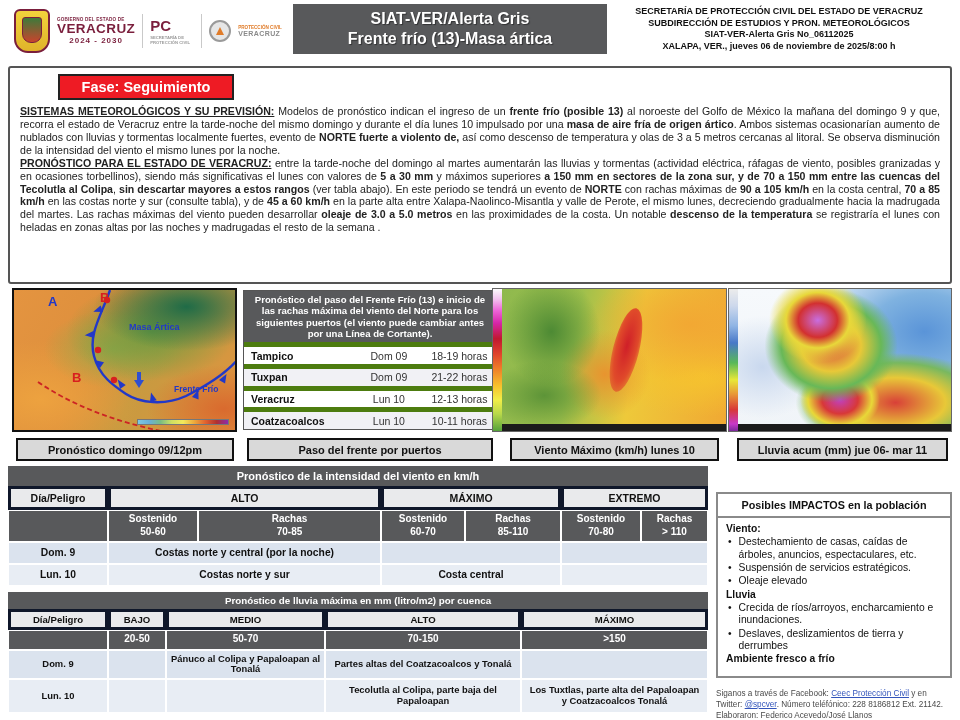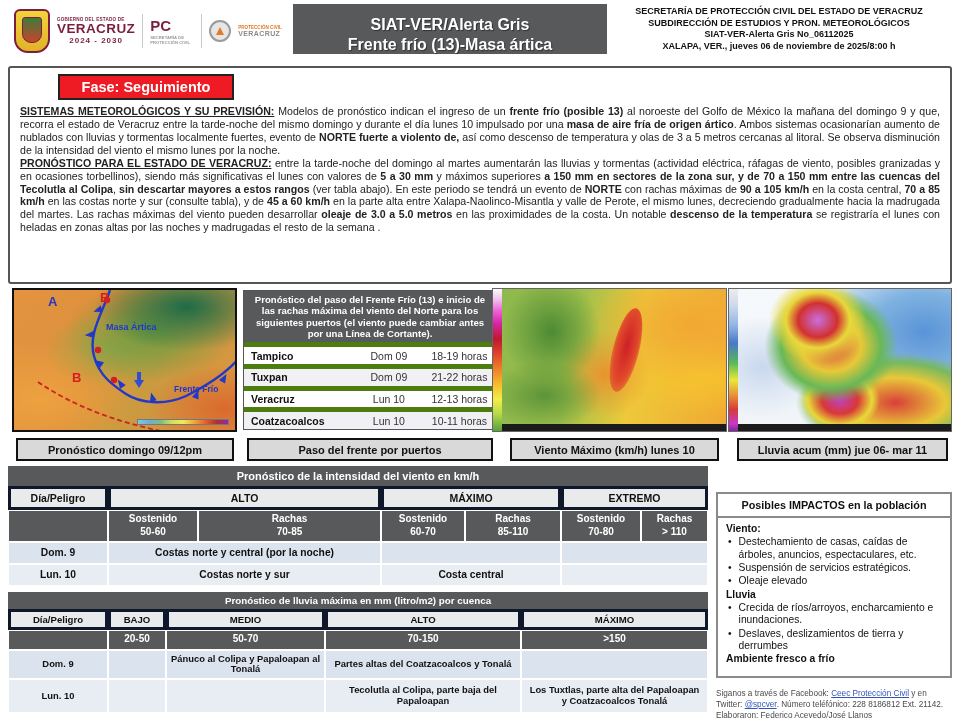--- a/index.html
+++ b/index.html
@@ -20,21 +20,21 @@
   .gob-big { font-size:13.5px; font-weight:bold; color:#7a1e3c; letter-spacing:.4px; line-height:1; }
   .gob-years { font-size:8px; font-weight:bold; color:#7a1e3c; letter-spacing:1px; text-align:center; }
   .vline { width:1px; height:34px; background:#c9c9c9; flex:0 0 auto; }
   .pc-big { font-size:15px; font-weight:bold; color:#7a1e3c; line-height:1; }
   .pc-small { font-size:4.2px; color:#9a9a9a; font-weight:bold; width:44px; margin-top:2px; }
   .emblem { width:22px; height:22px; border-radius:50%; background:#e6e6e6; border:2px solid #9a9a9a; position:relative; flex:0 0 auto; }
   .emblem:before { content:""; position:absolute; left:5px; top:5px; width:0; height:0; border-left:4px solid transparent; border-right:4px solid transparent; border-bottom:8px solid #e07b28; }
   .pcv-text { font-size:4.6px; color:#e07b28; font-weight:bold; }
   .pcv-text .l2 { font-size:7px; color:#8a8a8a; letter-spacing:.4px; }
 
-  .title-bar { position:absolute; left:293px; top:4px; width:314px; height:50px; background:var(--bar,#58595b); color:#fff; text-align:center; display:flex; flex-direction:column; justify-content:flex-end; gap:1px; }
+  .title-bar { position:absolute; left:293px; top:4px; width:314px; height:50px; background:var(--bar,#58595b); color:#fff; text-align:center; display:flex; flex-direction:column; justify-content:center; gap:1px; }
   .title-bar div { font-size:16px; font-weight:bold; text-shadow:1px 1px 1px rgba(0,0,0,.45); line-height:1.15; }
 
   .hdr-right { position:absolute; right:8px; top:6px; width:346px; text-align:center; font-size:9px; font-weight:bold; line-height:1.3; color:#111; }
 
   
   .main-box { position:absolute; left:8px; top:66px; width:944px; height:218px; border:2px solid #555; border-radius:3px; background:#fff; padding:6px 10px 4px 10px; }
   .phase-box { margin-left:38px; width:176px; background:var(--red,#ee1b24); border:2px solid #222; color:#fff; font-size:14.5px; font-weight:bold; text-align:center; padding:3px 0; margin-bottom:5px; }
   .fc { font-size:10.6px; line-height:1.22; text-align:justify; color:#222; }
 
   
@@ -46,21 +46,21 @@
       radial-gradient(ellipse 45% 40% at 45% 42%, #9aa848 0%, rgba(154,168,72,0) 70%),
       radial-gradient(ellipse 50% 45% at 95% 85%, #d96a2e 0%, rgba(217,106,46,0) 70%),
       radial-gradient(ellipse 60% 55% at 12% 78%, #eda23f 0%, rgba(237,162,63,0) 75%),
       linear-gradient(120deg,#e49440 0%, #dd8f3c 40%, #c89a40 60%, #e09440 100%);
   }
   #map1 svg, #map3 svg { position:absolute; left:0; top:0; }
   .mlbl { position:absolute; font-weight:bold; }
   .lblA { left:34px; top:4px; color:#2238c8; font-size:13px; }
   .lblB1 { left:86px; top:0px; color:#d81f1f; font-size:13px; }
   .lblB2 { left:58px; top:80px; color:#d81f1f; font-size:13px; }
-  .lblMasa { left:92px; top:32px; color:#2238c8; font-size:9px; }
+  .lblMasa { left:115px; top:32px; color:#2238c8; font-size:9px; }
   .lblFrente { left:160px; top:94px; color:#2238c8; font-size:8.5px; }
   .s-arrow { position:absolute; left:120px; top:82px; width:10px; height:18px; }
   .s-arrow .bar { position:absolute; left:3px; top:0; width:4px; height:9px; background:#2f4fd0; }
   .s-arrow .tip { position:absolute; left:0; top:8px; width:0; height:0; border-left:5px solid transparent; border-right:5px solid transparent; border-top:8px solid #2f4fd0; }
   .cbar1 { position:absolute; right:6px; bottom:5px; width:92px; height:6px; border:1px solid #777;
     background:linear-gradient(to right,#7ec8e3,#6ab0d8,#79bd83,#cfe062,#f2e95c,#eda93c,#e2622f,#b03030,#8c2bb0); }
 
   #map3 { left:492px; width:235px; border-width:1px; border-color:#666;
     background:
       linear-gradient(to bottom,#fbfbfb 0%,#f3c4ef 7%,#ee66d8 15%,#d626a8 24%,#c01830 35%,#e0442c 46%,#ef7d28 56%,#f7c02c 68%,#f2ee48 78%,#b8d84a 88%,#55a23a 100%) 0 0/9px 100% no-repeat,

